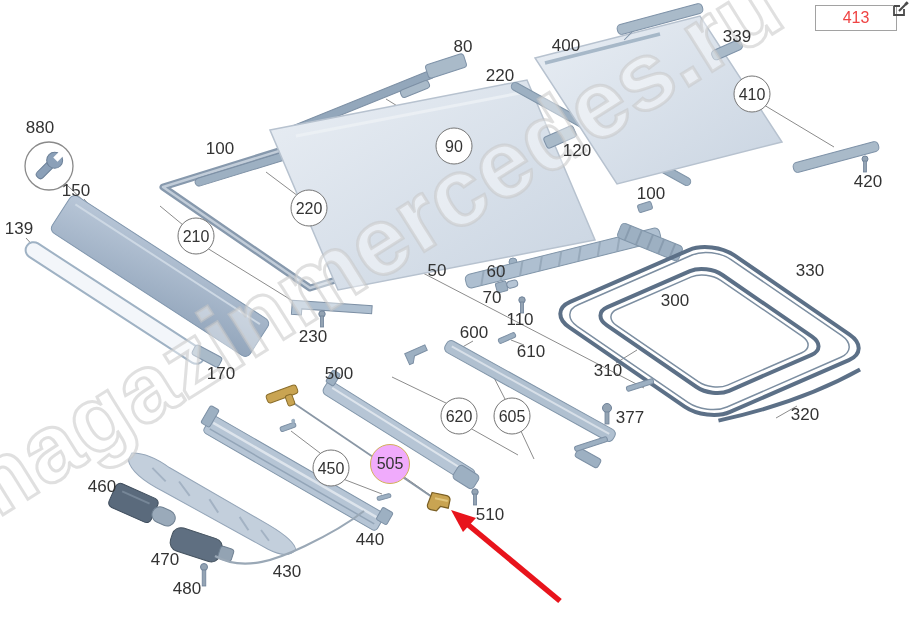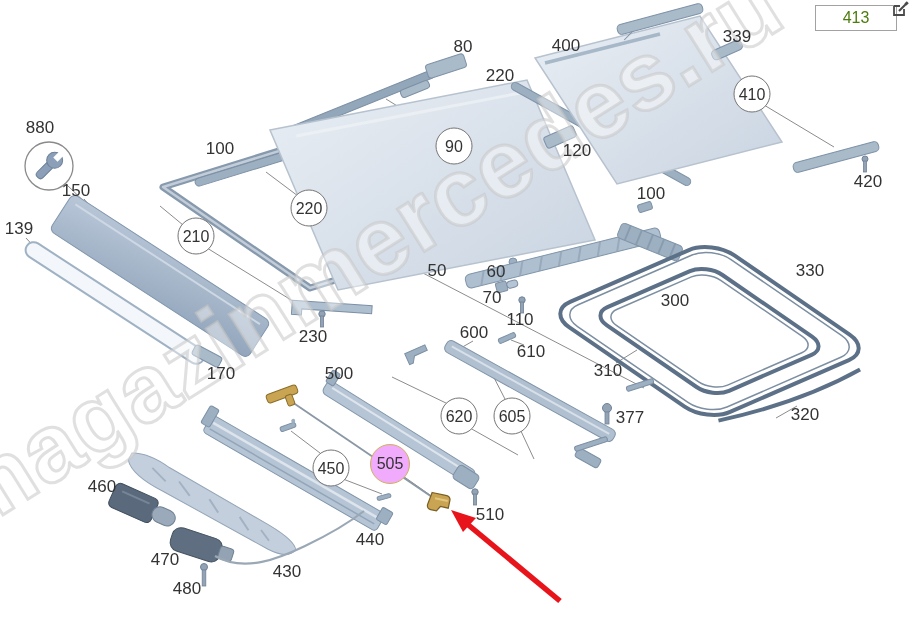--- a/index.html
+++ b/index.html
@@ -12,21 +12,21 @@
       color:rgba(255,255,255,0.42);
       -webkit-text-stroke:3px rgba(198,198,198,0.55);
       transform:rotate(-32deg);transform-origin:0 50%;pointer-events:none}
   .lbl{position:absolute;z-index:3;transform:translate(-50%,-50%);
        font-size:17px;color:#333;white-space:nowrap;line-height:1}
   .circ{width:35px;height:35px;background:#fff;border:1.5px solid #757575;border-radius:50%;
         display:flex;align-items:center;justify-content:center;font-size:16px}
   .hl{width:38px;height:38px;background:#f0abfc;border-color:#D2B159}
   .refbox{position:absolute;left:815px;top:5px;width:80px;height:24px;z-index:5;
           border:1px solid #a2a2a2;background:#fff;display:flex;align-items:center;
-          justify-content:center;font-size:16px;color:#4d7c0f}
+          justify-content:center;font-size:16px;color:#ef4444}
   .editicon{position:absolute;left:890px;top:0;width:20px;height:20px;z-index:5;cursor:pointer}
 </style>
 </head>
 <body>
 
 <div class="stage">
 
   <svg class="diagram" width="912" height="617" viewBox="0 0 912 617">
     <defs>
       <linearGradient id="gGlass" x1="0" y1="0" x2="1" y2="1">

